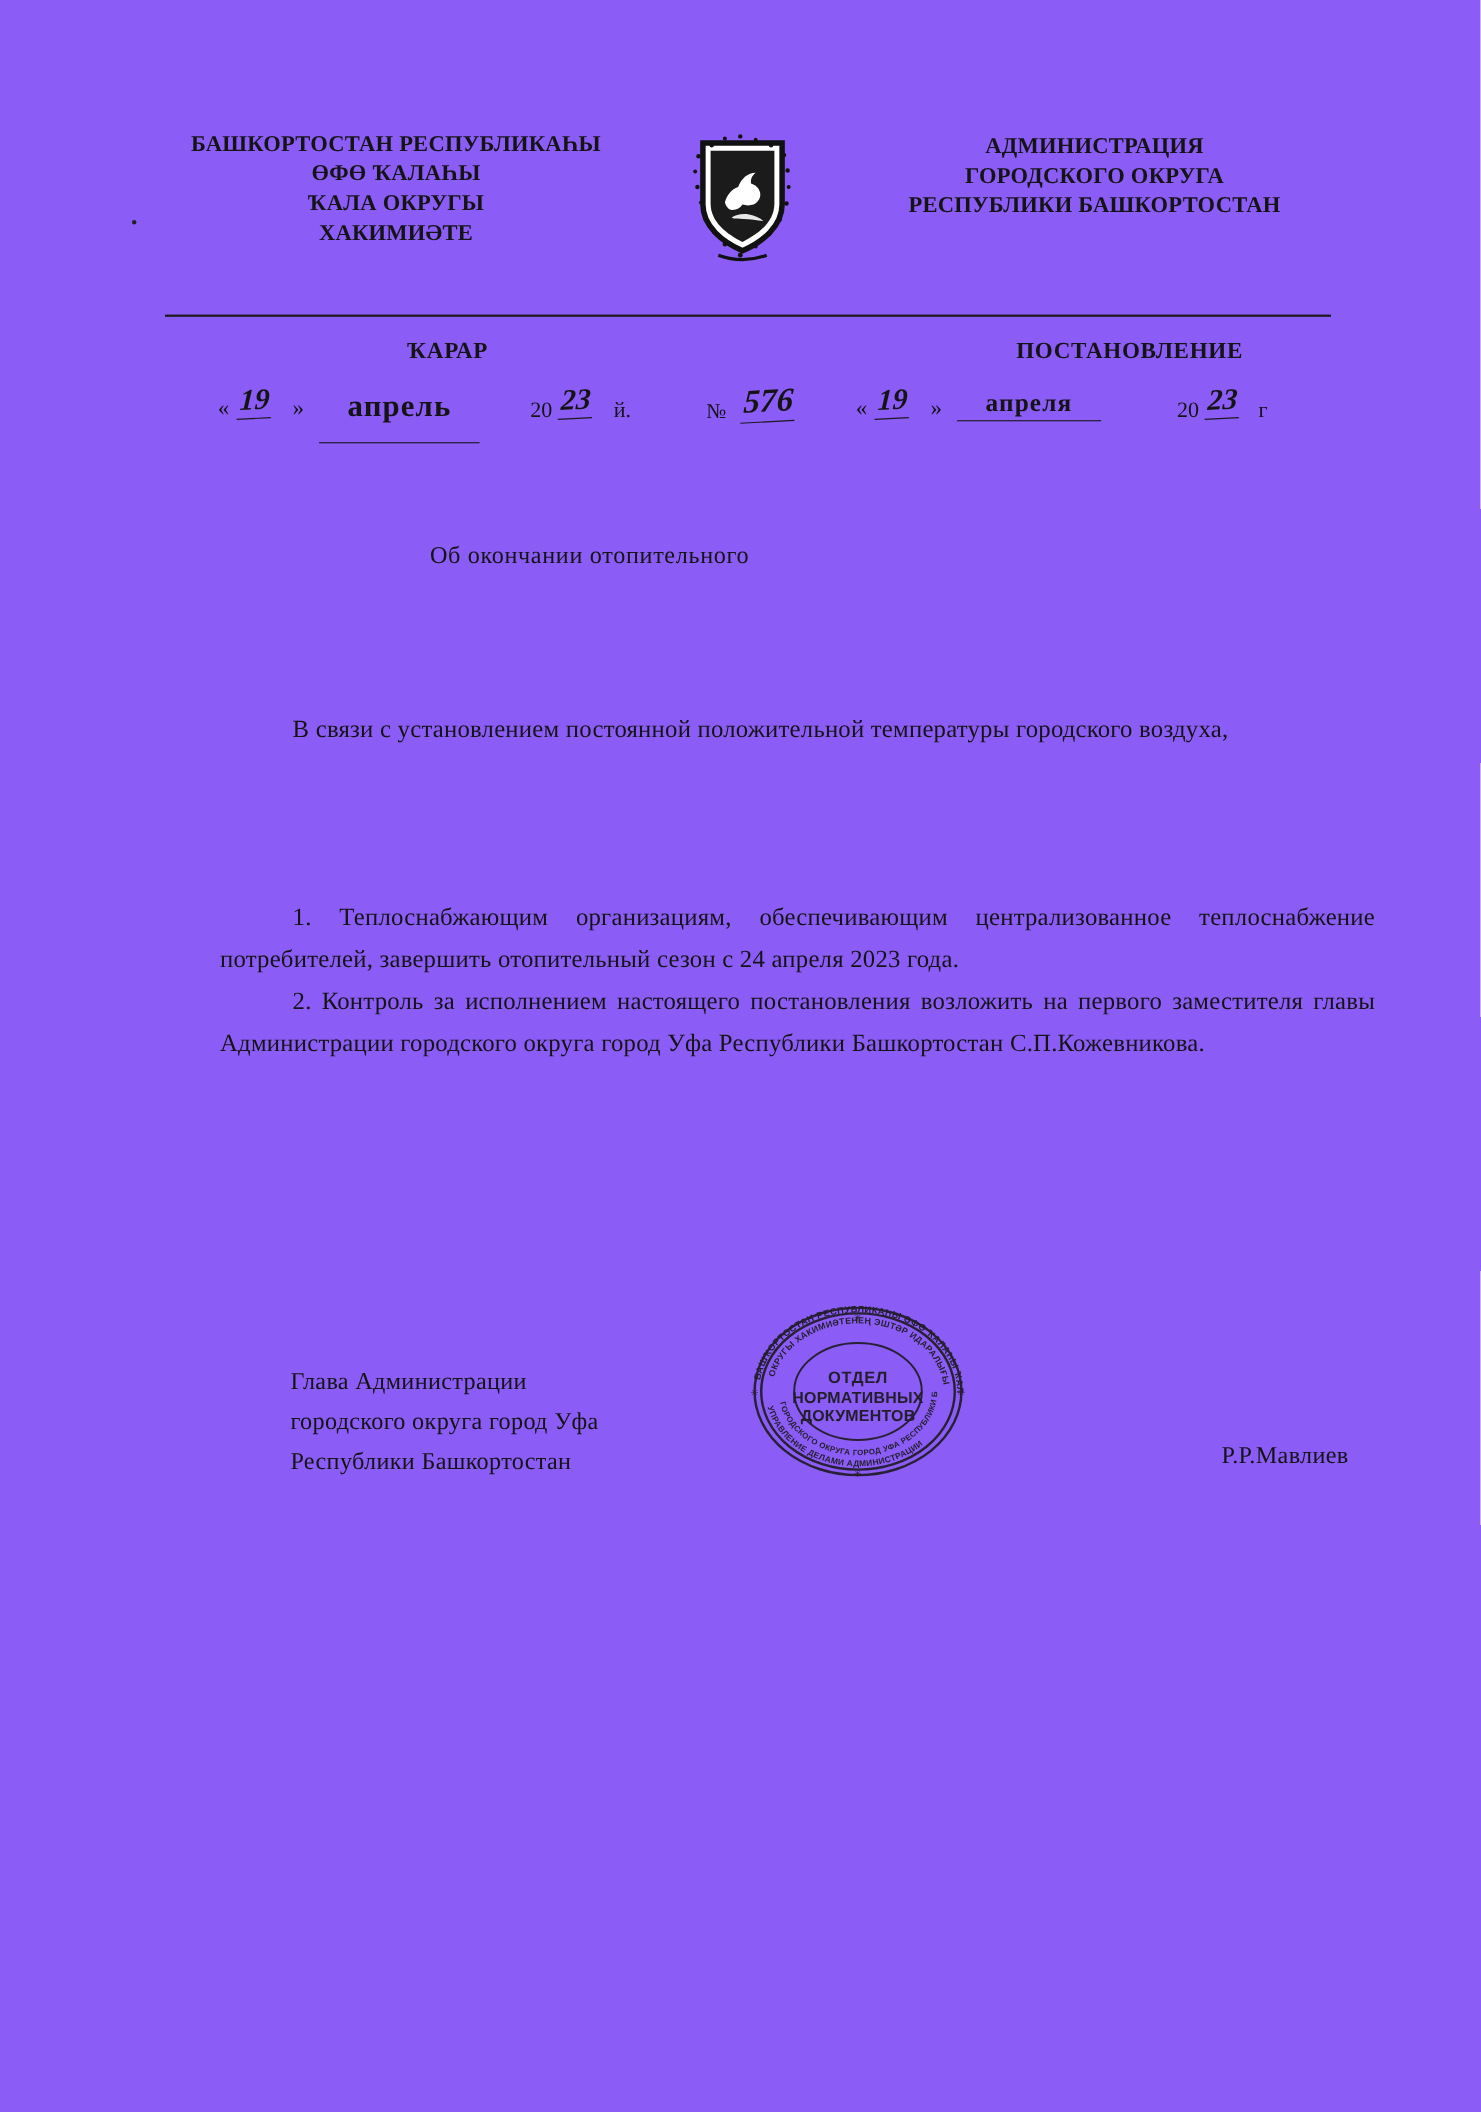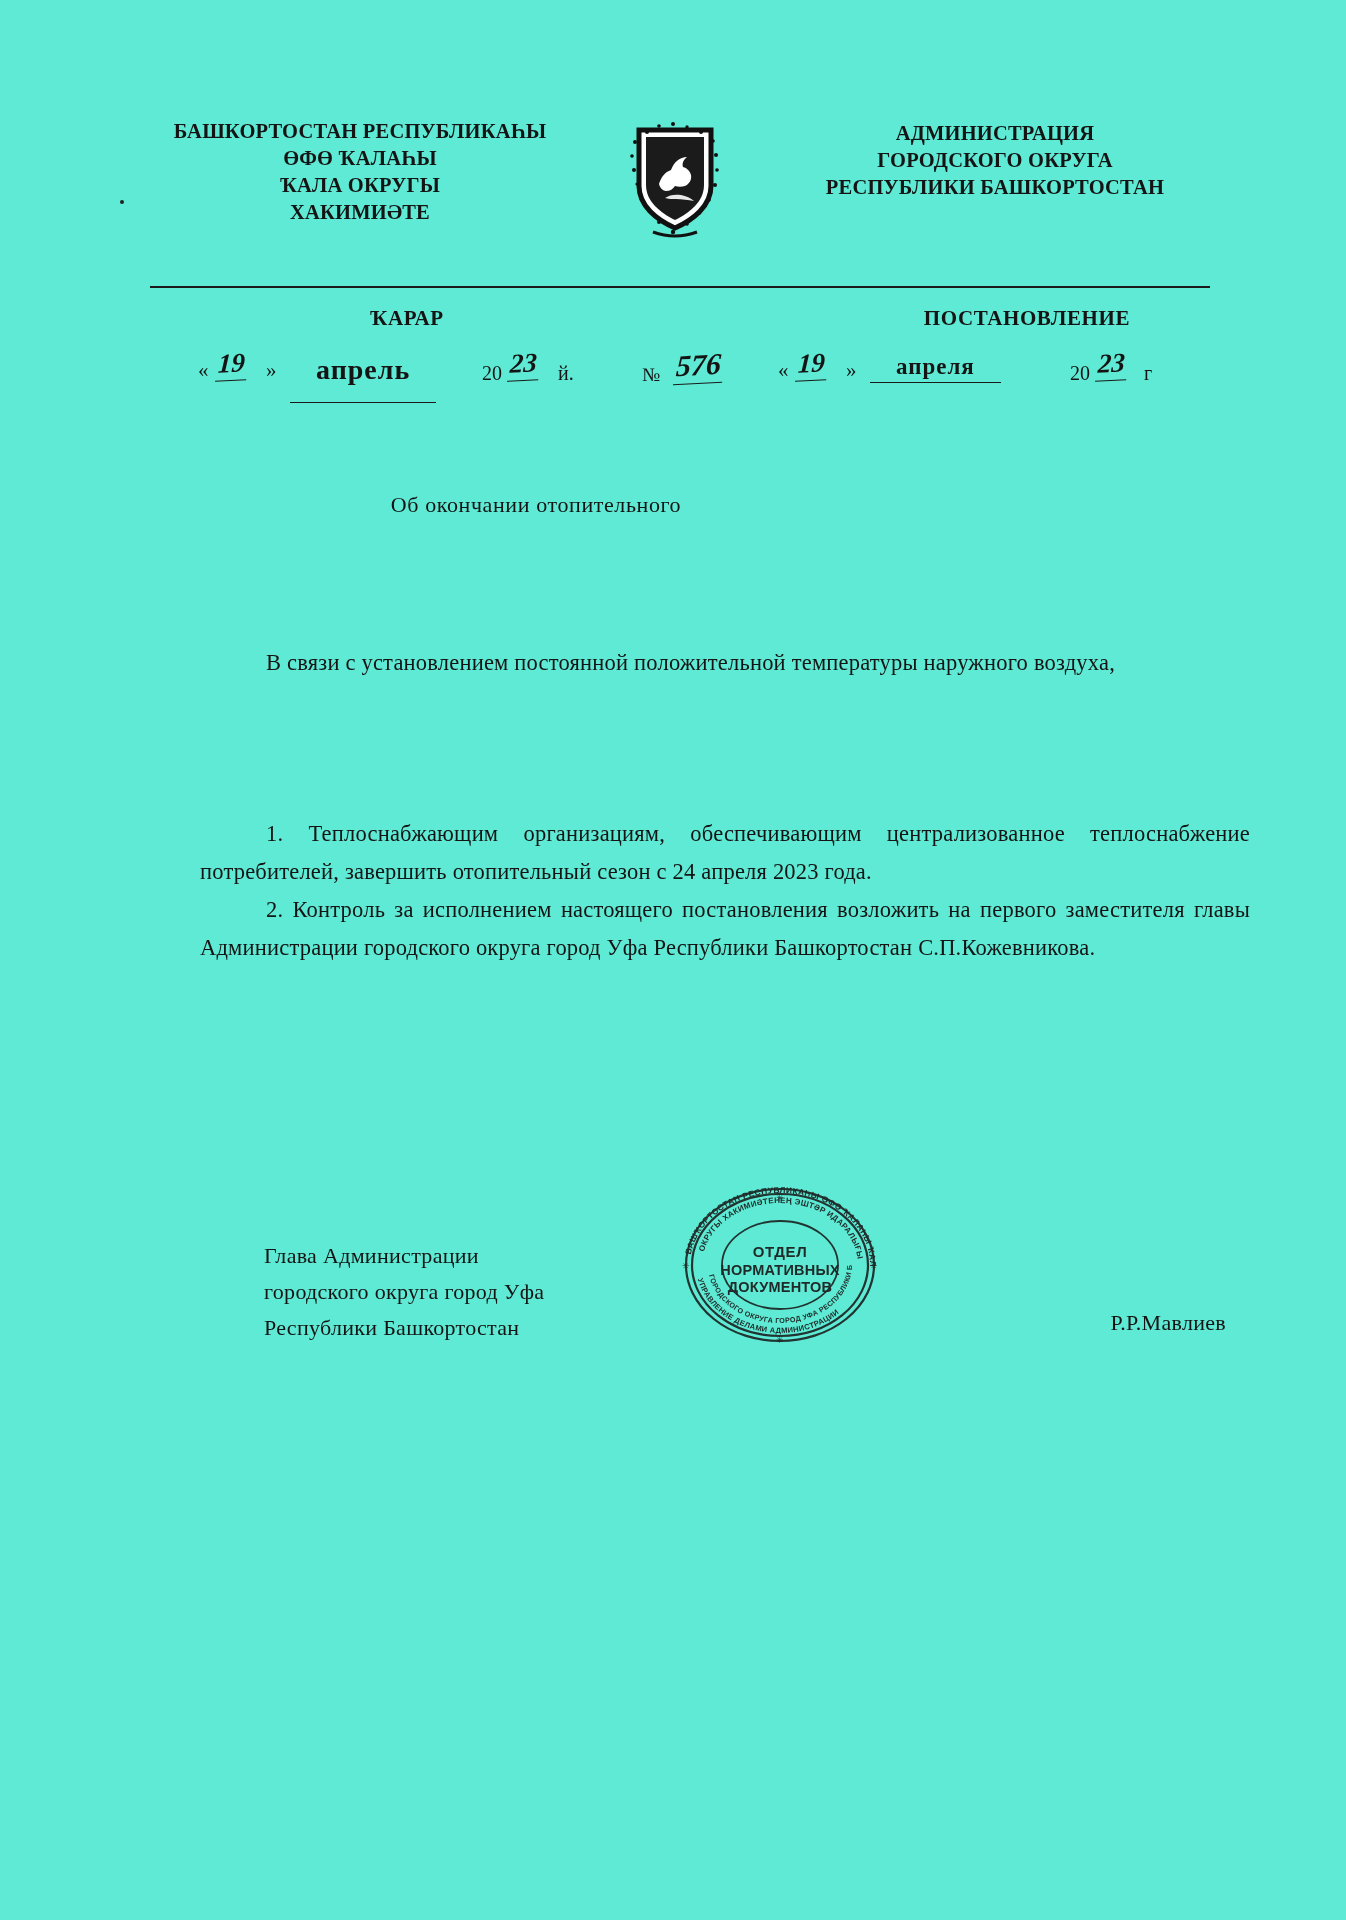--- a/index.html
+++ b/index.html
@@ -12,21 +12,21 @@
     height: 1920px;
     position: relative;
     font-family: "Liberation Serif", serif;
     color: #141414;
     overflow: hidden;
   }
 
   .page {
     position: absolute;
     inset: 0;
-    background: #5eead4;
+    background: #8b5cf6;
   }
 
   
   .header {
     position: absolute;
     top: 118px;
     left: 150px;
     width: 1060px;
     display: flex;
     align-items: flex-start;
@@ -308,21 +308,21 @@
     <span class="dl-item month-ru" style="left:720px; top:4px;">апреля</span>
     <span class="dl-item" style="left:920px; top:12px; font-size:20px;">20</span>
     <span class="dl-item hw hw-underline" style="left:946px; top:-2px;">23</span>
     <span class="dl-item" style="left:994px; top:12px; font-size:20px;">г</span>
   </div>
 
   <div class="subject">
     <div>Об окончании отопительного</div>
   </div>
 
-  <div class="preamble">В связи с установлением постоянной положительной температуры наружного воздуха,</div>
+  <div class="preamble">В связи с установлением постоянной положительной температуры городского воздуха,</div>
 
 
   <div class="clauses">
     <p class="clause c1">1. Теплоснабжающим организациям, обеспечивающим централизованное теплоснабжение потребителей, завершить отопительный сезон с 24 апреля 2023 года.</p>
     <p class="clause c2">2. Контроль за исполнением настоящего постановления возложить на первого заместителя главы Администрации городского округа город Уфа Республики Башкортостан С.П.Кожевникова.</p>
   </div>
 
   <div class="signature">
     <div>Глава Администрации</div>
     <div>городского округа город Уфа</div>

